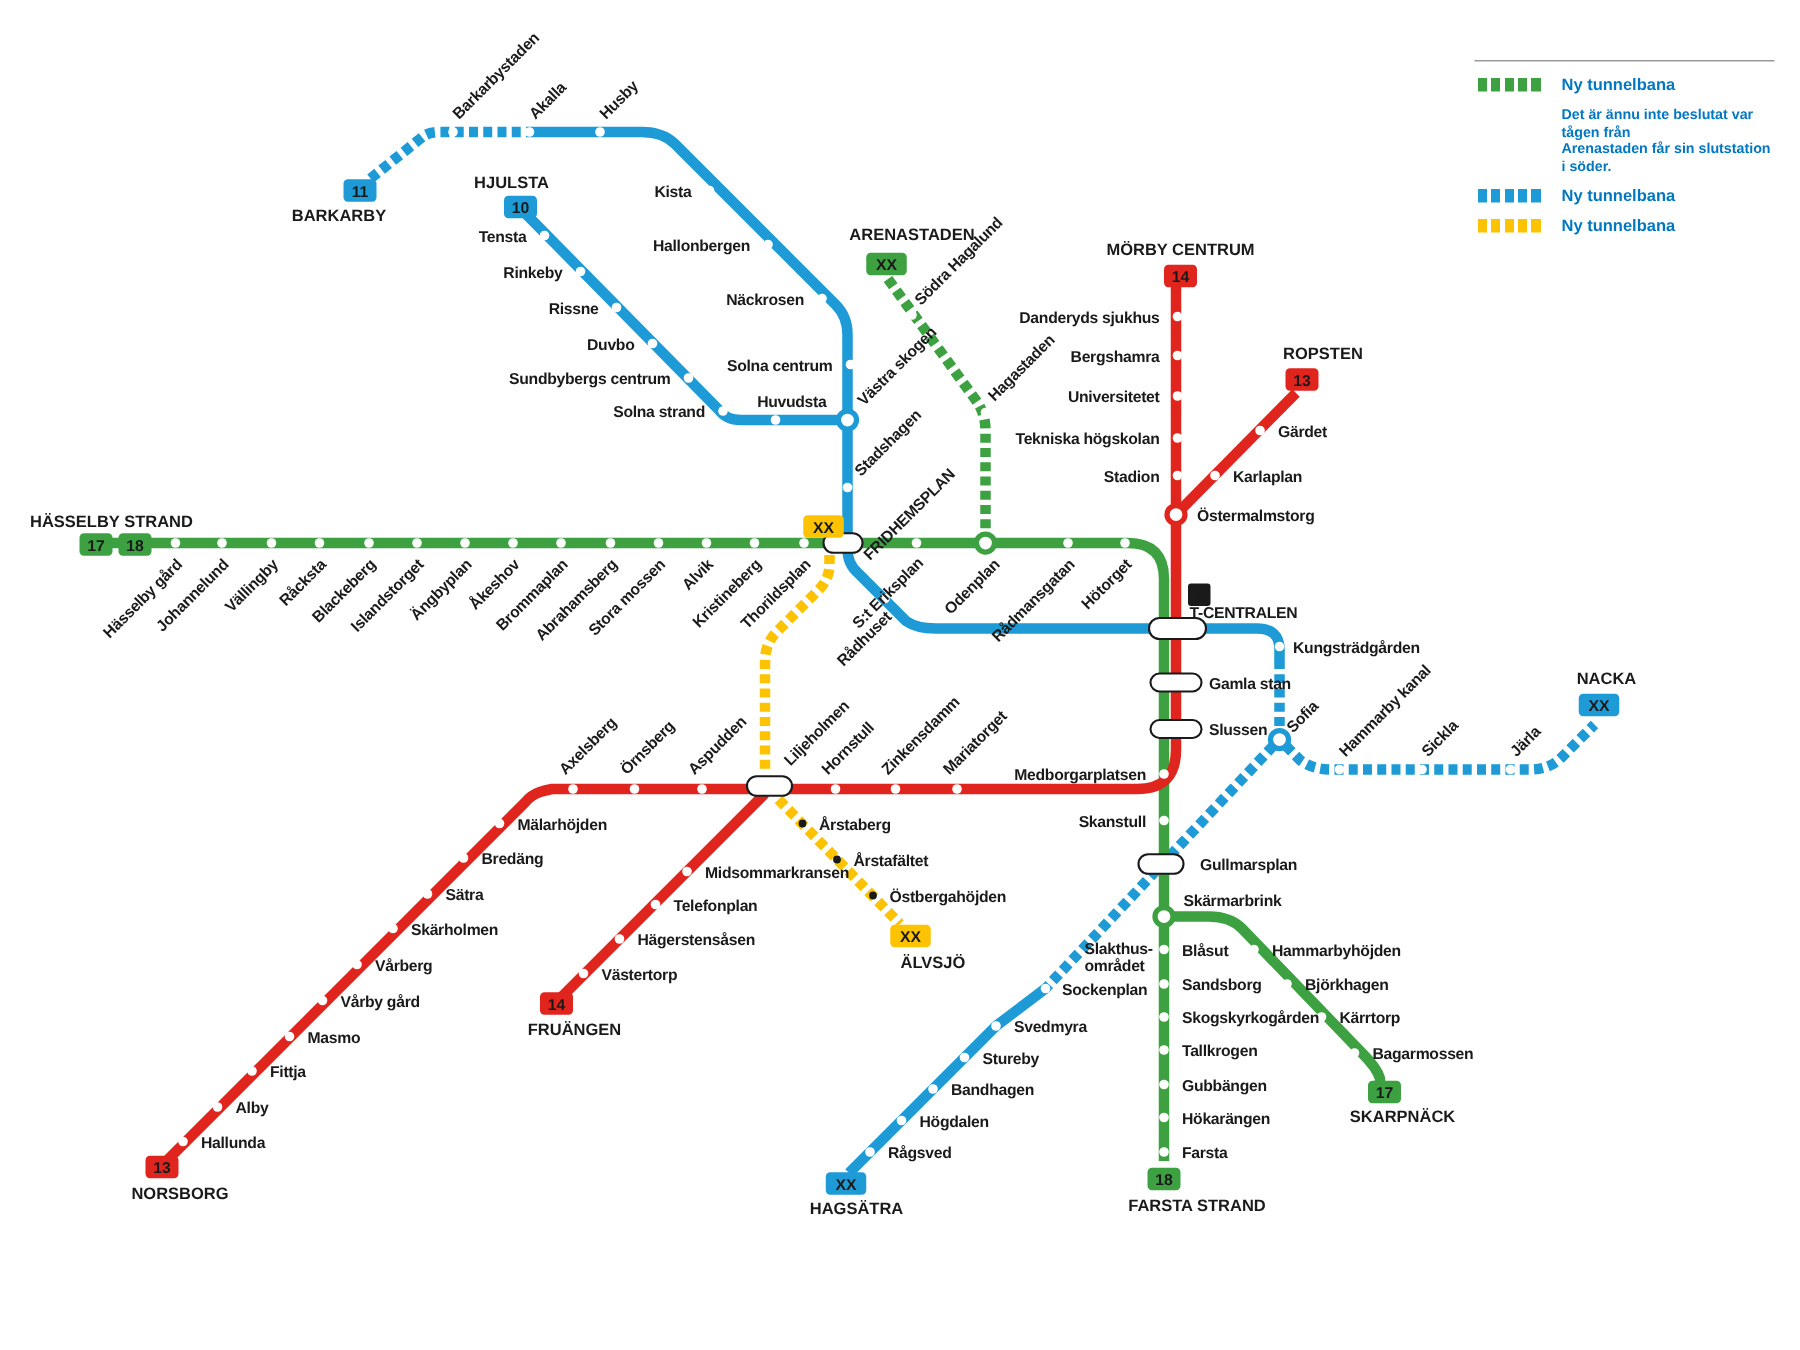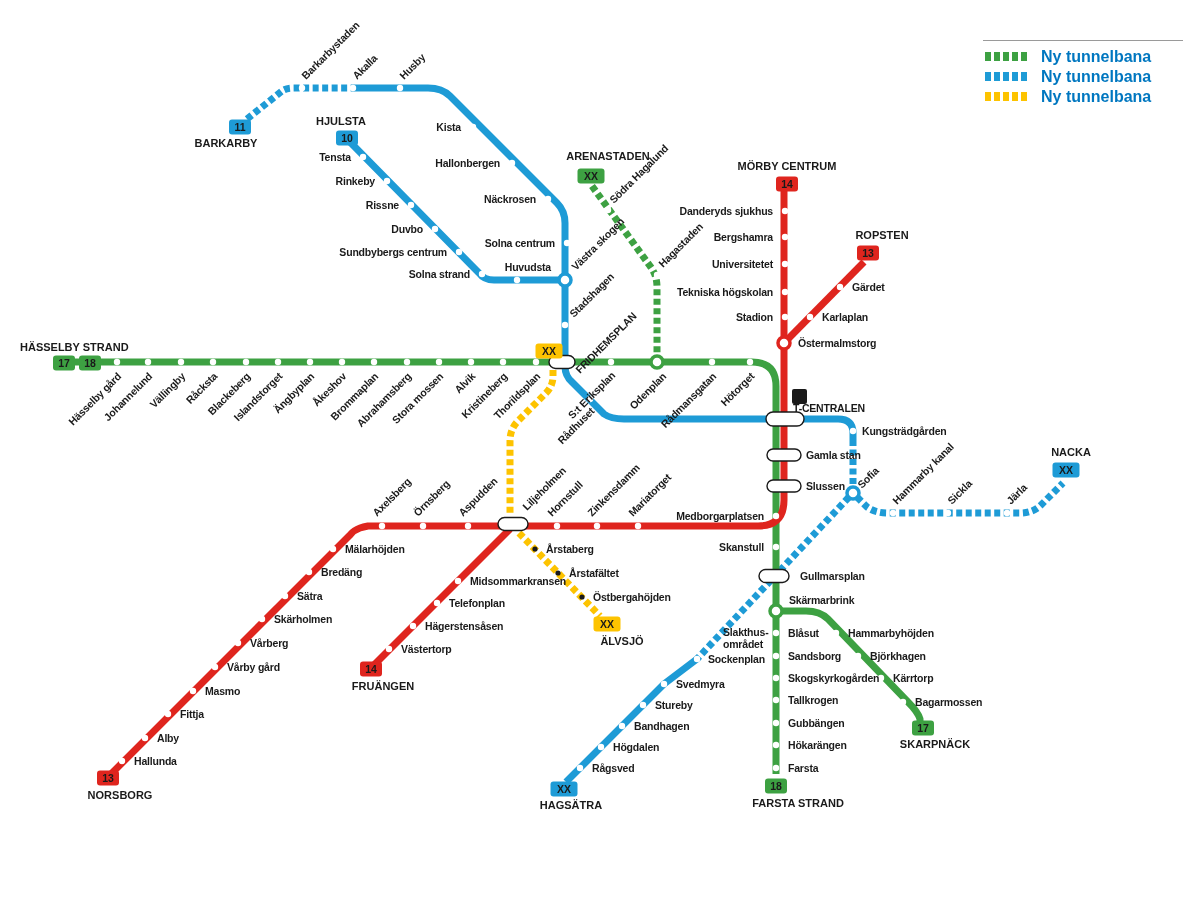--- a/index.html
+++ b/index.html
@@ -6,21 +6,21 @@
   #canvas{position:relative;width:1200px;height:900px;background:#fff;overflow:hidden;
           font-family:"Liberation Sans", sans-serif;}
   svg text{font-family:"Liberation Sans", sans-serif;font-weight:bold;fill:#1A1A1A;
            font-size:10.5px;letter-spacing:-0.2px;}
   svg text.terminus{font-size:11px;letter-spacing:0;}
   svg text.badge-txt{font-size:10.5px;letter-spacing:0;}
   #legend{position:absolute;left:983px;top:40px;width:200px;}
   #legend .rule{border-top:1px solid #9a9a9a;height:0;margin-bottom:10px;}
   .lg-row{position:relative;margin-bottom:8px;min-height:12px;}
   .lg-swatch{position:absolute;left:2px;top:1px;width:44px;height:9px;}
-  .lg-label{margin-left:58px;font-size:16px;font-weight:bold;color:#0077C0;line-height:12px;}
+  .lg-label{margin-left:58px;font-size:11px;font-weight:bold;color:#0077C0;line-height:12px;}
   .lg-note{margin-left:58px;font-size:9.5px;font-weight:bold;color:#0077C0;line-height:11.5px;margin-bottom:8px;}
 </style>
 </head>
 <body>
 
 <div id="canvas">
 
   <svg id="map" width="1200" height="900" viewBox="0 0 1200 900">
     <g id="lines" fill="none" stroke-linecap="butt" stroke-linejoin="round">
 
@@ -302,20 +302,24 @@
       <text x="799.5" y="401" text-anchor="middle" fill="#ffffff" style="font-size:12px;font-family:'Liberation Serif',serif;font-weight:bold;">i</text>
     </g>
   </svg>
 
   <div id="legend">
     <div class="rule"></div>
     <div class="lg-row">
       <div class="lg-swatch" style="background: repeating-linear-gradient(90deg, rgb(61, 161, 66) 0px, rgb(61, 161, 66) 6px, rgb(255, 255, 255) 6px, rgb(255, 255, 255) 9px);"></div>
       <div class="lg-label" style="color: rgb(0, 119, 192);">Ny tunnelbana</div>
     </div>
+    <div class="lg-note" style="color: rgb(0, 119, 192);">
+      <div>Det är ännu inte beslutat var tågen från</div>
+      <div>Arenastaden får sin slutstation i söder.</div>
+    </div>
     <div class="lg-row">
       <div class="lg-swatch" style="background: repeating-linear-gradient(90deg, rgb(30, 155, 214) 0px, rgb(30, 155, 214) 6px, rgb(255, 255, 255) 6px, rgb(255, 255, 255) 9px);"></div>
       <div class="lg-label" style="color: rgb(0, 119, 192);">Ny tunnelbana</div>
     </div>
     <div class="lg-row">
       <div class="lg-swatch" style="background: repeating-linear-gradient(90deg, rgb(253, 195, 0) 0px, rgb(253, 195, 0) 6px, rgb(255, 255, 255) 6px, rgb(255, 255, 255) 9px);"></div>
       <div class="lg-label" style="color: rgb(0, 119, 192);">Ny tunnelbana</div>
     </div>
   </div>
 </div>

